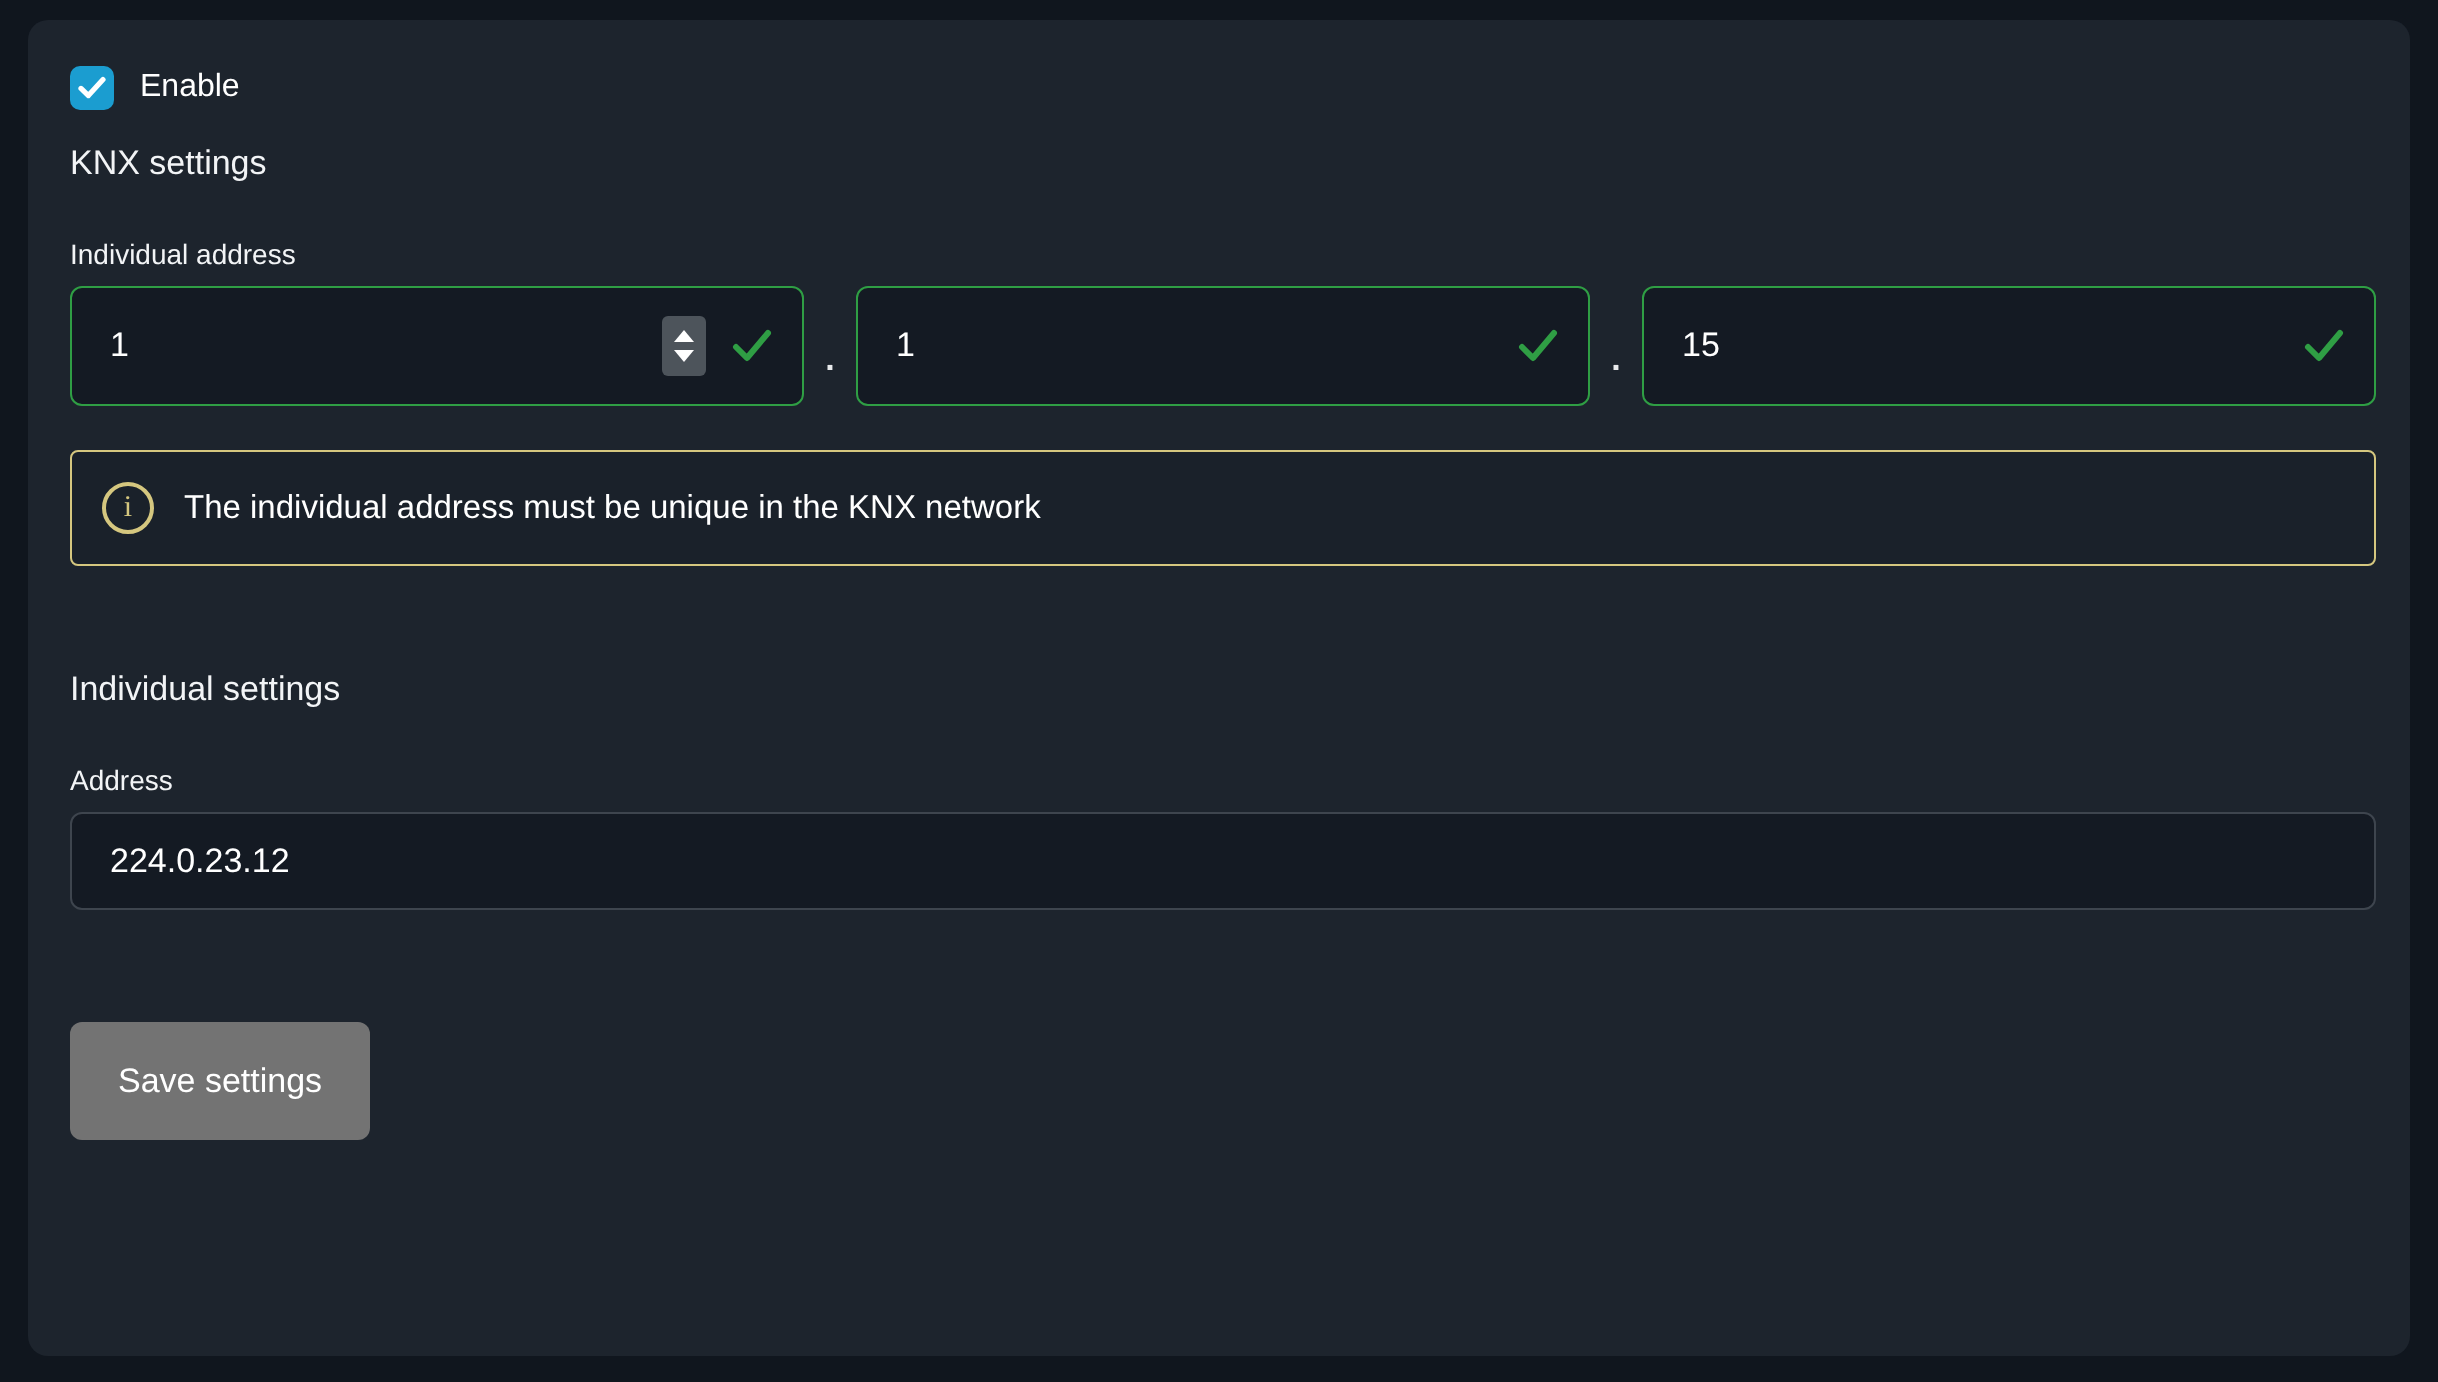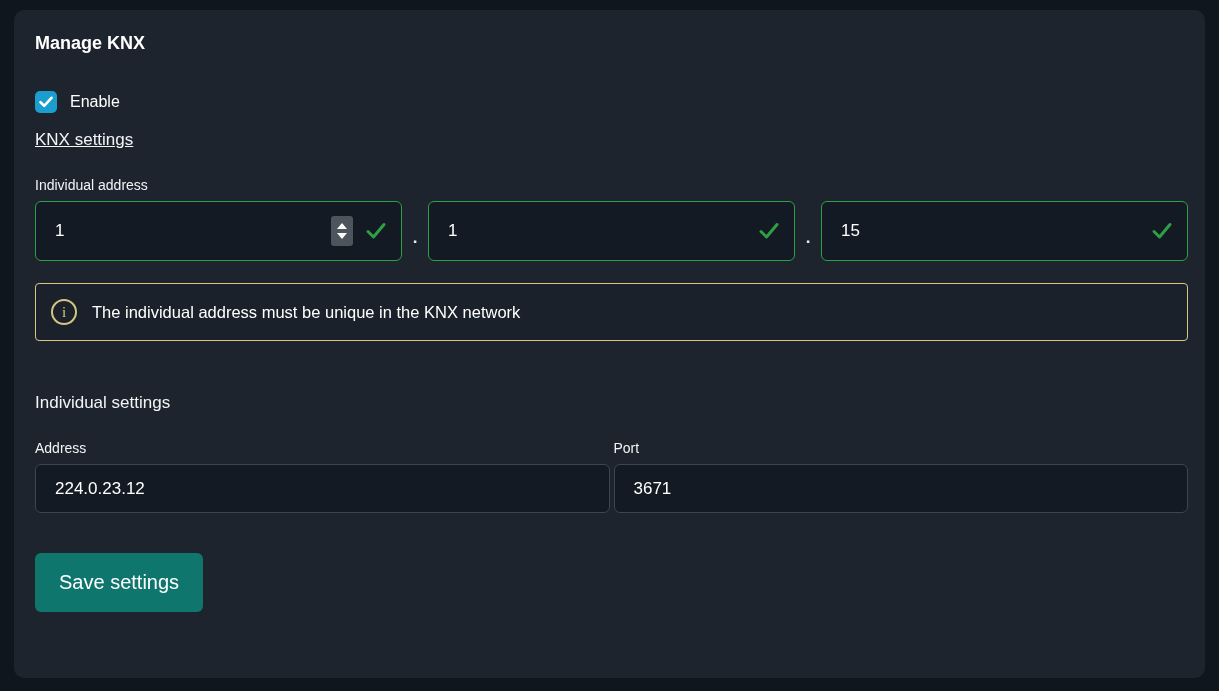--- a/index.html
+++ b/index.html
@@ -38,21 +38,21 @@
     cursor:pointer;
     flex:0 0 auto;
   }
   .enable-label { font-size:16px; color:#ffffff; }
 
   .section-heading {
     font-size:17px;
     color:#f2f4f6;
     margin-bottom:0;
   }
-  .knx-heading { margin-bottom:27px;text-decoration:underline; }
+  .knx-heading { margin-bottom:27px; }
 
   .field-label {
     font-size:14px;
     color:#f2f4f6;
     margin-bottom:8px;
     display:block;
   }
 
   
   .ia-row {
@@ -143,55 +143,54 @@
     font-size:15px;
     line-height:1;
   }
   .info-text { font-size:16.5px; color:#ffffff; }
 
   
   .mc-heading { margin-bottom:27px; }
   .mc-grid {
     display:flex;
     gap:4px;
-    margin-bottom:40px;
+    margin-bottom:56px;
   }
   .mc-col { flex:1 1 0; }
   .text-input {
     width:100%;
     height:49px;
     background:#141a23;
     border:1px solid #3e454e;
     border-radius:6px;
     color:#ffffff;
     font-size:17px;
     font-family:"Liberation Sans", sans-serif;
     padding:0 19px;
     outline:none;
   }
 
   .save-button {
     display:inline-block;
-    background:#0f766e;
+    background:#737373;
     color:#ffffff;
     border:none;
     border-radius:6px;
     height:59px;
     padding:0 24px;
-    font-size:20px;
+    font-size:17px;
     font-family:"Liberation Sans", sans-serif;
     cursor:pointer;
   }
 </style>
 </head>
 <body>
 
 <div class="card">
 
-  <div class="page-title">Manage KNX</div>
 
   <div class="enable-row">
     <span class="checkbox">
       <svg width="14" height="12" viewBox="0 0 14 12">
         <path d="M1.5 6.2 L5.2 9.8 L12.5 1.8" fill="none" stroke="#ffffff" stroke-width="2.6" stroke-linecap="round" stroke-linejoin="round"></path>
       </svg>
     </span>
     <span class="enable-label">Enable</span>
   </div>
 
@@ -237,21 +236,17 @@
     <span class="info-text">The individual address must be unique in the KNX network</span>
   </div>
 
   <div class="section-heading mc-heading">Individual settings</div>
 
   <div class="mc-grid">
     <div class="mc-col">
       <label class="field-label">Address</label>
       <input class="text-input" type="text" value="224.0.23.12" style="">
     </div>
-    <div class="mc-col">
-      <label class="field-label">Port</label>
-      <input class="text-input" type="text" value="3671" style="">
-    </div>
   </div>
 
   <button class="save-button">Save settings</button>
 
 </div>
 
 </body></html>

